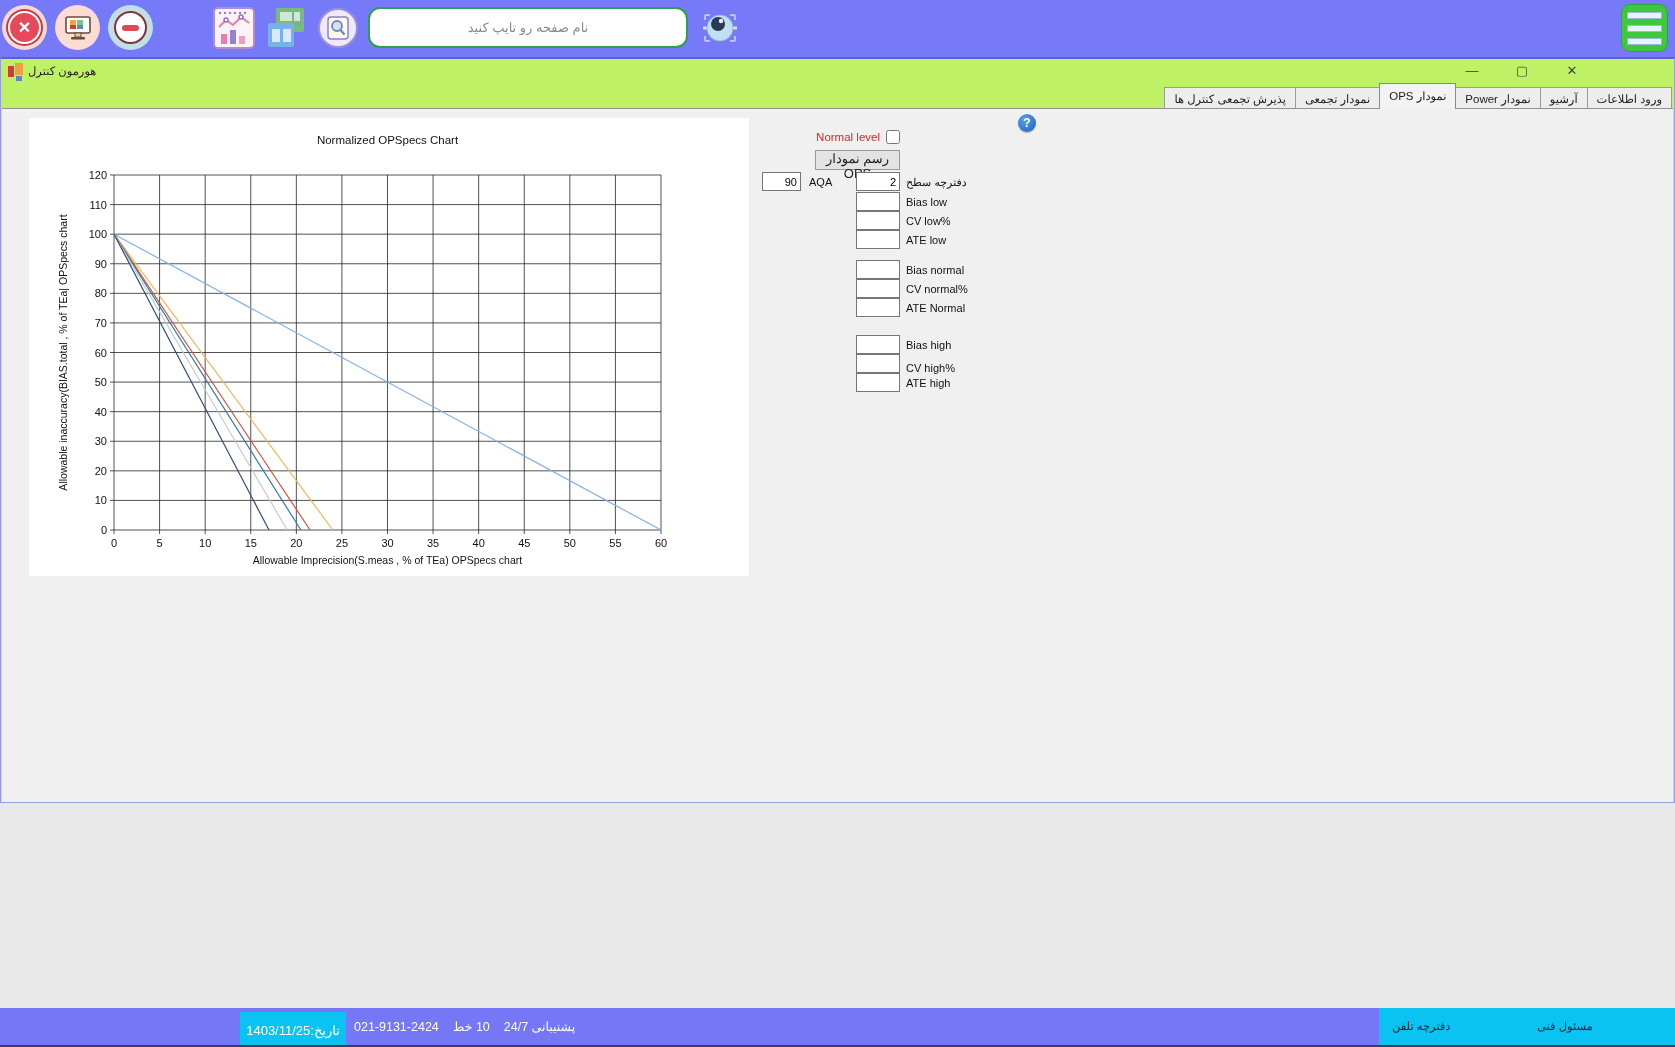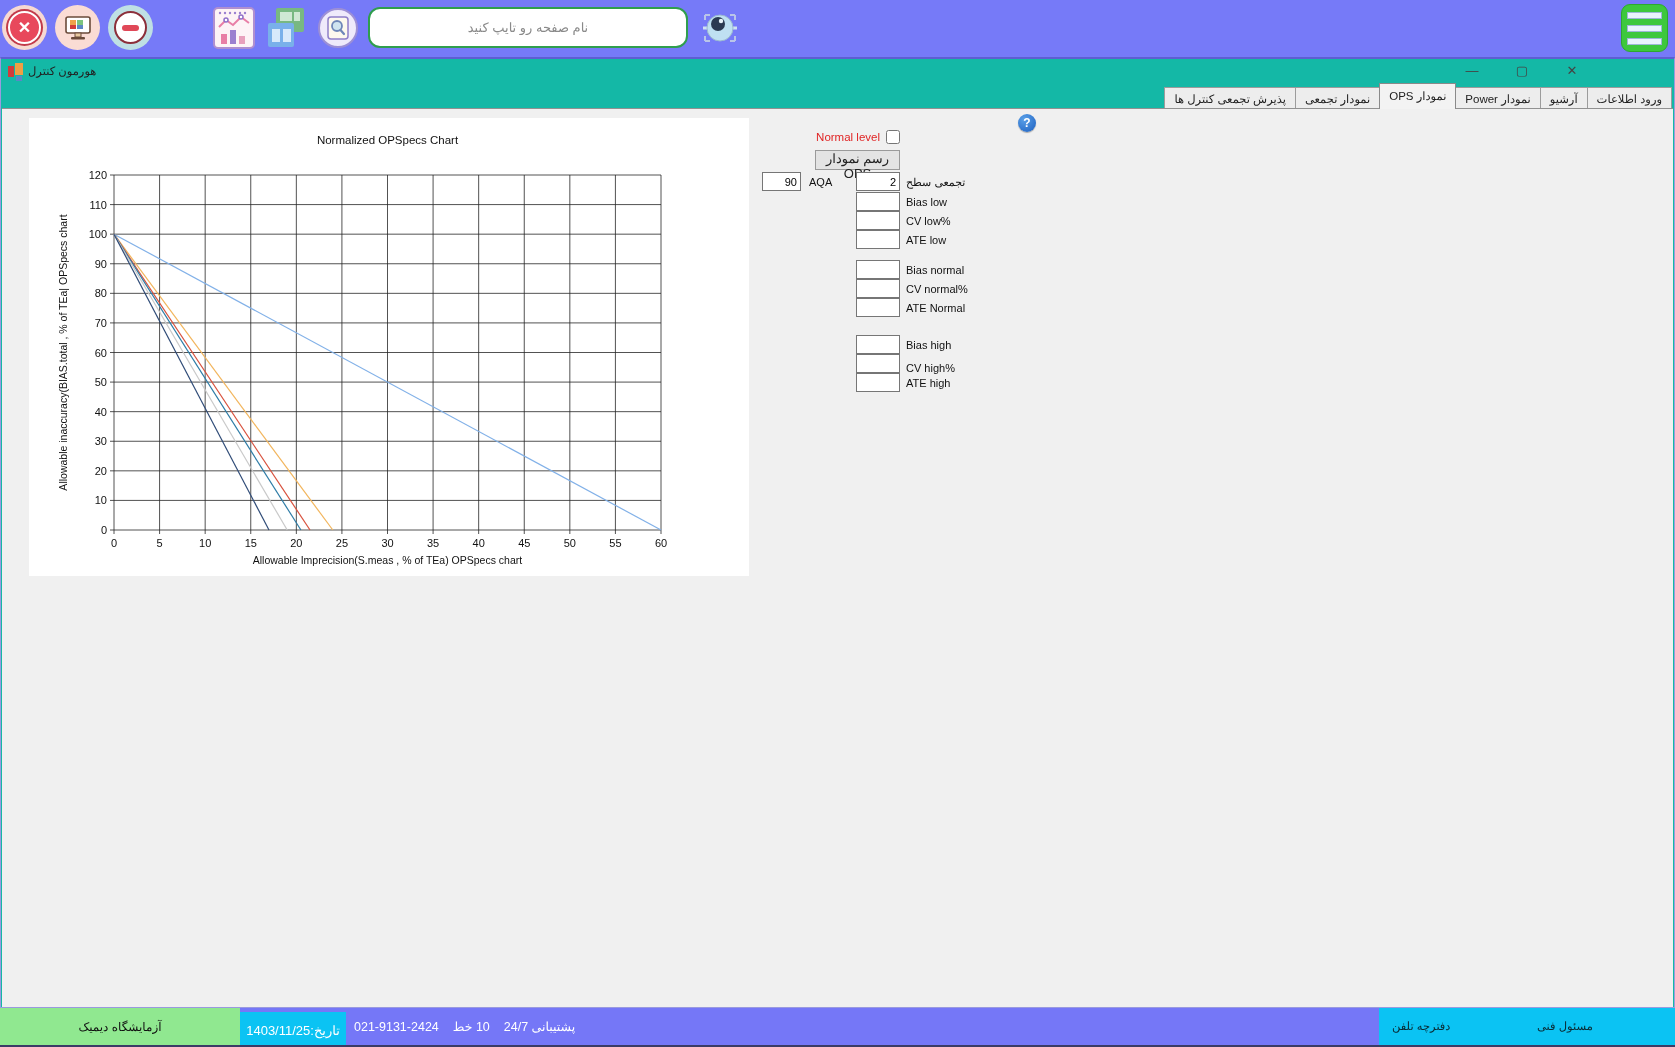--- a/index.html
+++ b/index.html
@@ -31,22 +31,22 @@
                  font-family:"Liberation Sans",sans-serif; outline:none; }
   .page-search::placeholder { color:#8a8a8a; }
   .eye-btn { position:absolute; left:699px; top:7px; width:42px; height:42px; cursor:pointer; }
   .hamburger { position:absolute; right:7px; top:4px; width:47px; height:48px;
                background:#3dc83d; border:1px solid #2ea82e; border-radius:9px;
                display:flex; flex-direction:column; justify-content:center; gap:6px;
                padding:0 5px; cursor:pointer; }
   .hamburger span { display:block; height:7px; background:#e9f3fd; border:1px solid #9db7d6; }
 
   
-  .window { position:absolute; left:0; top:57px; width:1675px; height:951px;
-            background:#14b8a6; border:1px solid #9a9adf; border-top:2px solid #5d5fd0; }
+  .window { position:absolute; left:0; top:57px; width:1675px; height:746px;
+            background:#bef264; border:1px solid #9a9adf; border-top:2px solid #5d5fd0; }
   .titlebar { position:absolute; left:0; top:0; width:100%; height:25px; }
   .app-icon { position:absolute; left:7px; top:4px; width:16px; height:17px; }
   .app-icon i { position:absolute; display:block; }
   .app-icon .r1 { left:7px; top:0; width:8px; height:12px; background:#f09f44; }
   .app-icon .r2 { left:0; top:3px; width:6px; height:11px; background:#d23b3b; }
   .app-icon .r3 { left:8px; top:13px; width:6px; height:5px; background:#5b87c5; }
   .win-title { position:absolute; left:27px; top:5px; font-size:11.5px; color:#222; }
   .winctl { position:absolute; right:90px; top:0; display:flex; gap:26px; }
   .winctl span { width:24px; height:22px; display:flex; align-items:center; justify-content:center;
                  color:#444; font-size:13px; cursor:pointer; }
@@ -314,21 +314,21 @@
     <div class="help">?</div>
 
     <span class="nl-label">Normal level</span>
     <input type="checkbox" class="nl-check" style="">
 
     <button class="draw-btn" dir="rtl">رسم نمودار OPS</button>
 
     <input class="field aqa-val" value="90" style="">
     <span class="lbl aqa-lbl">AQA</span>
     <input class="field lvl-val" value="2" style="">
-    <span class="lbl lvl-lbl" dir="rtl">تجمعی سطح</span>
+    <span class="lbl lvl-lbl" dir="rtl">دفترچه سطح</span>
 
     <input class="field" style="left: 854px; top: 83px;" value="">
     <span class="lbl" style="left:904px;top:87px">Bias low</span>
     <input class="field" style="left: 854px; top: 102px;" value="">
     <span class="lbl" style="left:904px;top:106px">CV low%</span>
     <input class="field" style="left: 854px; top: 121px;" value="">
     <span class="lbl" style="left:904px;top:125px">ATE low</span>
 
     <input class="field" style="left: 854px; top: 151px;" value="">
     <span class="lbl" style="left:904px;top:155px">Bias normal</span>
@@ -340,21 +340,20 @@
     <input class="field" style="left: 854px; top: 226px;" value="">
     <span class="lbl" style="left:904px;top:230px">Bias high</span>
     <input class="field" style="left: 854px; top: 245px;" value="">
     <span class="lbl" style="left:904px;top:253px">CV high%</span>
     <input class="field" style="left: 854px; top: 264px;" value="">
     <span class="lbl" style="left:904px;top:268px">ATE high</span>
   </div>
 </div>
 
 <div class="statusbar">
-  <div class="sb-green" dir="rtl">آزمایشگاه دیمیک</div>
   <div class="sb-date" dir="rtl">تاریخ:1403/11/25</div>
   <div class="sb-purple">
     <span dir="rtl">پشتیبانی 24/7</span>
     <span dir="rtl">10 خط</span>
     <span>021-9131-2424</span>
   </div>
   <div class="sb-cyan-right">
     <span class="sb-phone" dir="rtl">دفترچه تلفن</span>
     <span class="sb-tech" dir="rtl">مسئول فنی</span>
   </div>

